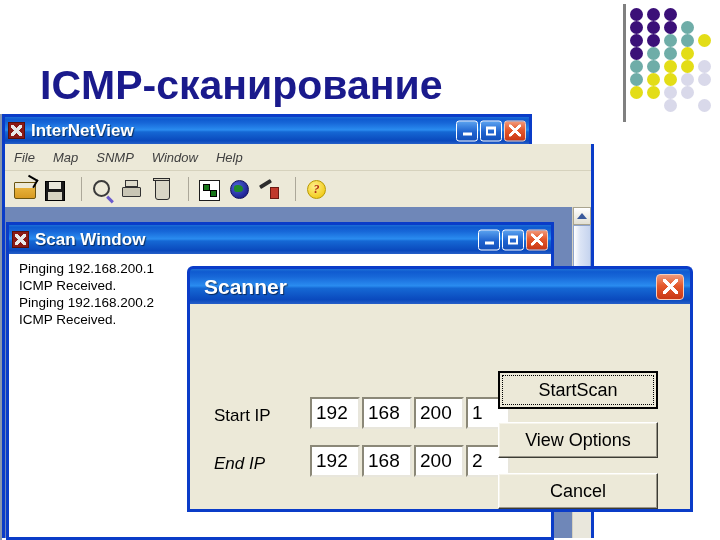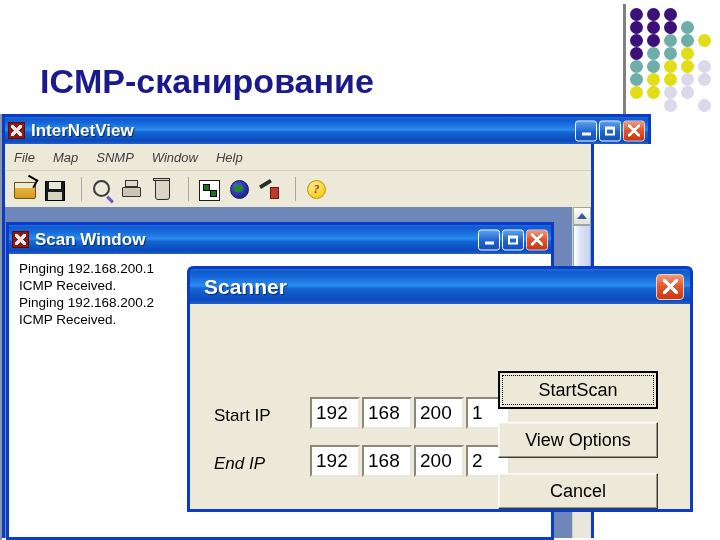--- a/index.html
+++ b/index.html
@@ -7,21 +7,21 @@
     width:720px;height:540px;
     background:#ffffff;
     font-family:"Liberation Sans", sans-serif;
     overflow:hidden;
     position:relative;
   }
   
   #slide-title{
     position:absolute;
     left:40px; top:62px;
-    font-size:34px;
+    font-size:41px;
     font-weight:bold;
     color:#1a1a8c;
     letter-spacing:0px;
     white-space:nowrap;
     font-family:"Liberation Sans", sans-serif;
   }
   
   #deco-divider{
     position:absolute;
     left:623px; top:4px;
@@ -97,21 +97,21 @@
   .xp-btn.min:after{content:"";width:9px;height:3px;background:#fff;margin-top:7px;}
   .xp-btn.max:after{content:"";width:10px;height:9px;border:2px solid #fff;border-top-width:3px;box-sizing:border-box;}
   .xp-btn.close:after{
     content:"";width:12px;height:12px;
     background:
       linear-gradient(45deg,transparent 43%,#fff 43%,#fff 57%,transparent 57%),
       linear-gradient(-45deg,transparent 43%,#fff 43%,#fff 57%,transparent 57%);
   }
   
   #win-internetview{left:2px;top:114px;width:592px;height:424px;}
-  #inv-title{width:649px;}
+  #inv-title{width:530px;}
   #inv-title .xp-title-text{font-size:17px;}
   #inv-body{
     width:592px;height:394px;
     position:relative;
   }
   #inv-menubar{
     height:26px;
     background:#ece9d8;
     display:flex;align-items:center;
     padding-left:9px;

